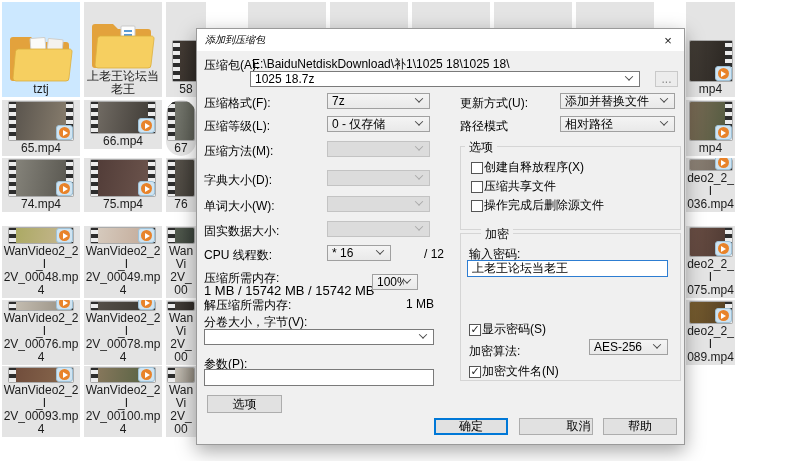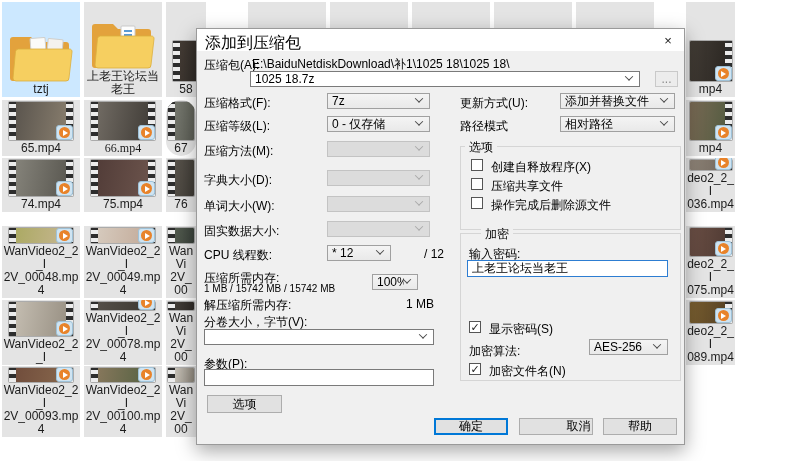--- a/index.html
+++ b/index.html
@@ -25,39 +25,39 @@
     display:flex; align-items:center; justify-content:center; }
   .film .playbadge .ptri { width:0; height:0; border-left:5px solid #fff;
     border-top:3px solid transparent; border-bottom:3px solid transparent; margin-left:1px; }
   .folder-svg { display:block; }
 
   
   #dlg { position:absolute; left:196px; top:28px; width:489px; height:417px;
     background:#f0f0f0; border:1px solid #9a9a9a; box-shadow:0 6px 18px rgba(0,0,0,0.35);
     font-size:12px; color:#000; z-index:50; }
   #dlg-titlebar { position:absolute; left:0; top:0; right:0; height:22px; background:#fff; }
-  #dlg-title { position:absolute; left:8px; top:4px; font-size:16px; color:#000; }
+  #dlg-title { position:absolute; left:8px; top:4px; font-size:10px; color:#000;font-style:italic; }
   #dlg-close { position:absolute; right:0; top:0; width:32px; height:22px; display:flex;
     align-items:center; justify-content:center; font-size:13px; color:#222; cursor:default; }
   .lbl { position:absolute; white-space:nowrap; color:#000; }
   .statictxt { position:absolute; white-space:nowrap; color:#000; }
   .combo { position:absolute; height:16px; border:1px solid #a0a0a0;
     background:linear-gradient(#f4f4f4,#e9e9e9); display:flex; align-items:center; }
   .combo .ctext { padding-left:4px; font-size:12px; white-space:nowrap; overflow:hidden; flex:1; }
   .combo .chev { width:6px; height:6px; border-left:1px solid #4a4a4a; border-bottom:1px solid #4a4a4a;
     transform:rotate(-45deg) translate(1px,-1px); margin-right:7px; margin-top:-2px; flex:none; }
   .combo.edit { background:#fff; border-color:#7a7a7a; }
   .combo.dis { background:#dcdcdc; border-color:#c3c3c3; }
   .combo.dis .chev { border-color:#aaa; }
   .textinput { position:absolute; height:17px; background:#fff; border:1px solid #7a7a7a;
     font-size:12px; padding-left:4px; display:flex; align-items:center; white-space:nowrap; }
   .textinput.focus { border:1px solid #2d7dd2; }
   .grp { position:absolute; border:1px solid #d5d5d5; }
   .grp-label { position:absolute; background:#f0f0f0; padding:0 4px; }
-  .chkrow { position:absolute; display:flex; gap:8px; }
+  .chkrow { position:absolute; display:flex; align-items:center; gap:1px; }
   .chkbox { width:12px; height:12px; background:#fff; border:1px solid #555; flex:none;
     display:flex; align-items:center; justify-content:center; font-size:11px; line-height:11px; color:#1a1a1a; }
   .btn { position:absolute; background:#e1e1e1; border:1px solid #adadad; display:flex;
     align-items:center; justify-content:center; font-size:12px; color:#000; }
   .btn.default { border:1px solid #0078d7; box-shadow:inset 0 0 0 1px #0078d7; }
   .btn.dis { color:#8a8a8a; background:#ececec; border-color:#c9c9c9; }
 </style>
 </head>
 <body>
 
@@ -123,21 +123,21 @@
           <span class="playbadge">
             <span class="pcirc">
               <span class="ptri"></span>
             </span>
           </span>
         </div>
         <div class="flabel">
           <div>65.mp4</div>
         </div>
       </div>
-      <div class="tile sel-gray" style="left: 84px; top: 100px; width: 78px; height: 56px; font-family: Liberation Serif, serif;">
+      <div class="tile sel-gray" style="left: 84px; top: 100px; width: 78px; height: 49px;">
         <div class="film" style="width:64px;background:linear-gradient(100deg,#767068,#3c3833);margin-bottom:2px;">
           <span class="holes l"></span>
           <span class="holes r"></span>
           <span class="playbadge">
             <span class="pcirc">
               <span class="ptri"></span>
             </span>
           </span>
         </div>
         <div class="flabel">
@@ -273,20 +273,21 @@
           <span class="holes l"></span>
           <span class="holes r"></span>
           <span class="playbadge">
             <span class="pcirc">
               <span class="ptri"></span>
             </span>
           </span>
         </div>
         <div class="flabel">
           <div>WanVideo2_2_I</div>
+          <div>2V_00076.mp4</div>
         </div>
       </div>
       <div class="tile sel-gray" style="left: 84px; top: 300px; width: 78px; height: 65px;">
         <div class="film" style="width:64px;background:linear-gradient(100deg,#57524b,#3a362f);margin-bottom:2px;">
           <span class="holes l"></span>
           <span class="holes r"></span>
           <span class="playbadge">
             <span class="pcirc">
               <span class="ptri"></span>
             </span>
@@ -400,27 +401,27 @@
       <span class="ctext"></span>
         <span class="chev"></span>
     </div>
     <div class="lbl" style="left:7px;top:194px;">固实数据大小:</div>
     <div class="combo dis" style="left:130px;top:192px;width:103px;">
       <span class="ctext"></span>
         <span class="chev"></span>
     </div>
     <div class="lbl" style="left:7px;top:218px;">CPU 线程数:</div>
     <div class="combo" style="left:130px;top:216px;width:64px;">
-      <span class="ctext">* 12</span>
+      <span class="ctext">* 16</span>
         <span class="chev"></span>
     </div>
     <div class="statictxt" style="left:227px;top:218px;">/ 12</div>
 
     <div class="lbl" style="left:7px;top:241px;">压缩所需内存:</div>
-    <div class="statictxt" style="left:7px;top:254px;font-size:10px;">1 MB / 15742 MB / 15742 MB</div>
+    <div class="statictxt" style="left:7px;top:254px;font-size:13px;">1 MB / 15742 MB / 15742 MB</div>
     <div class="combo" style="left:175px;top:245px;width:46px;">
       <span class="ctext">100%</span>
         <span class="chev"></span>
     </div>
     <div class="lbl" style="left:7px;top:268px;">解压缩所需内存:</div>
     <div class="statictxt" style="left:180px;top:268px;width:57px;text-align:right;">1 MB</div>
 
     <div class="lbl" style="left:7px;top:285px;">分卷大小，字节(V):</div>
     <div class="combo edit" style="left:7px;top:300px;width:230px;">
       <span class="ctext"></span>

